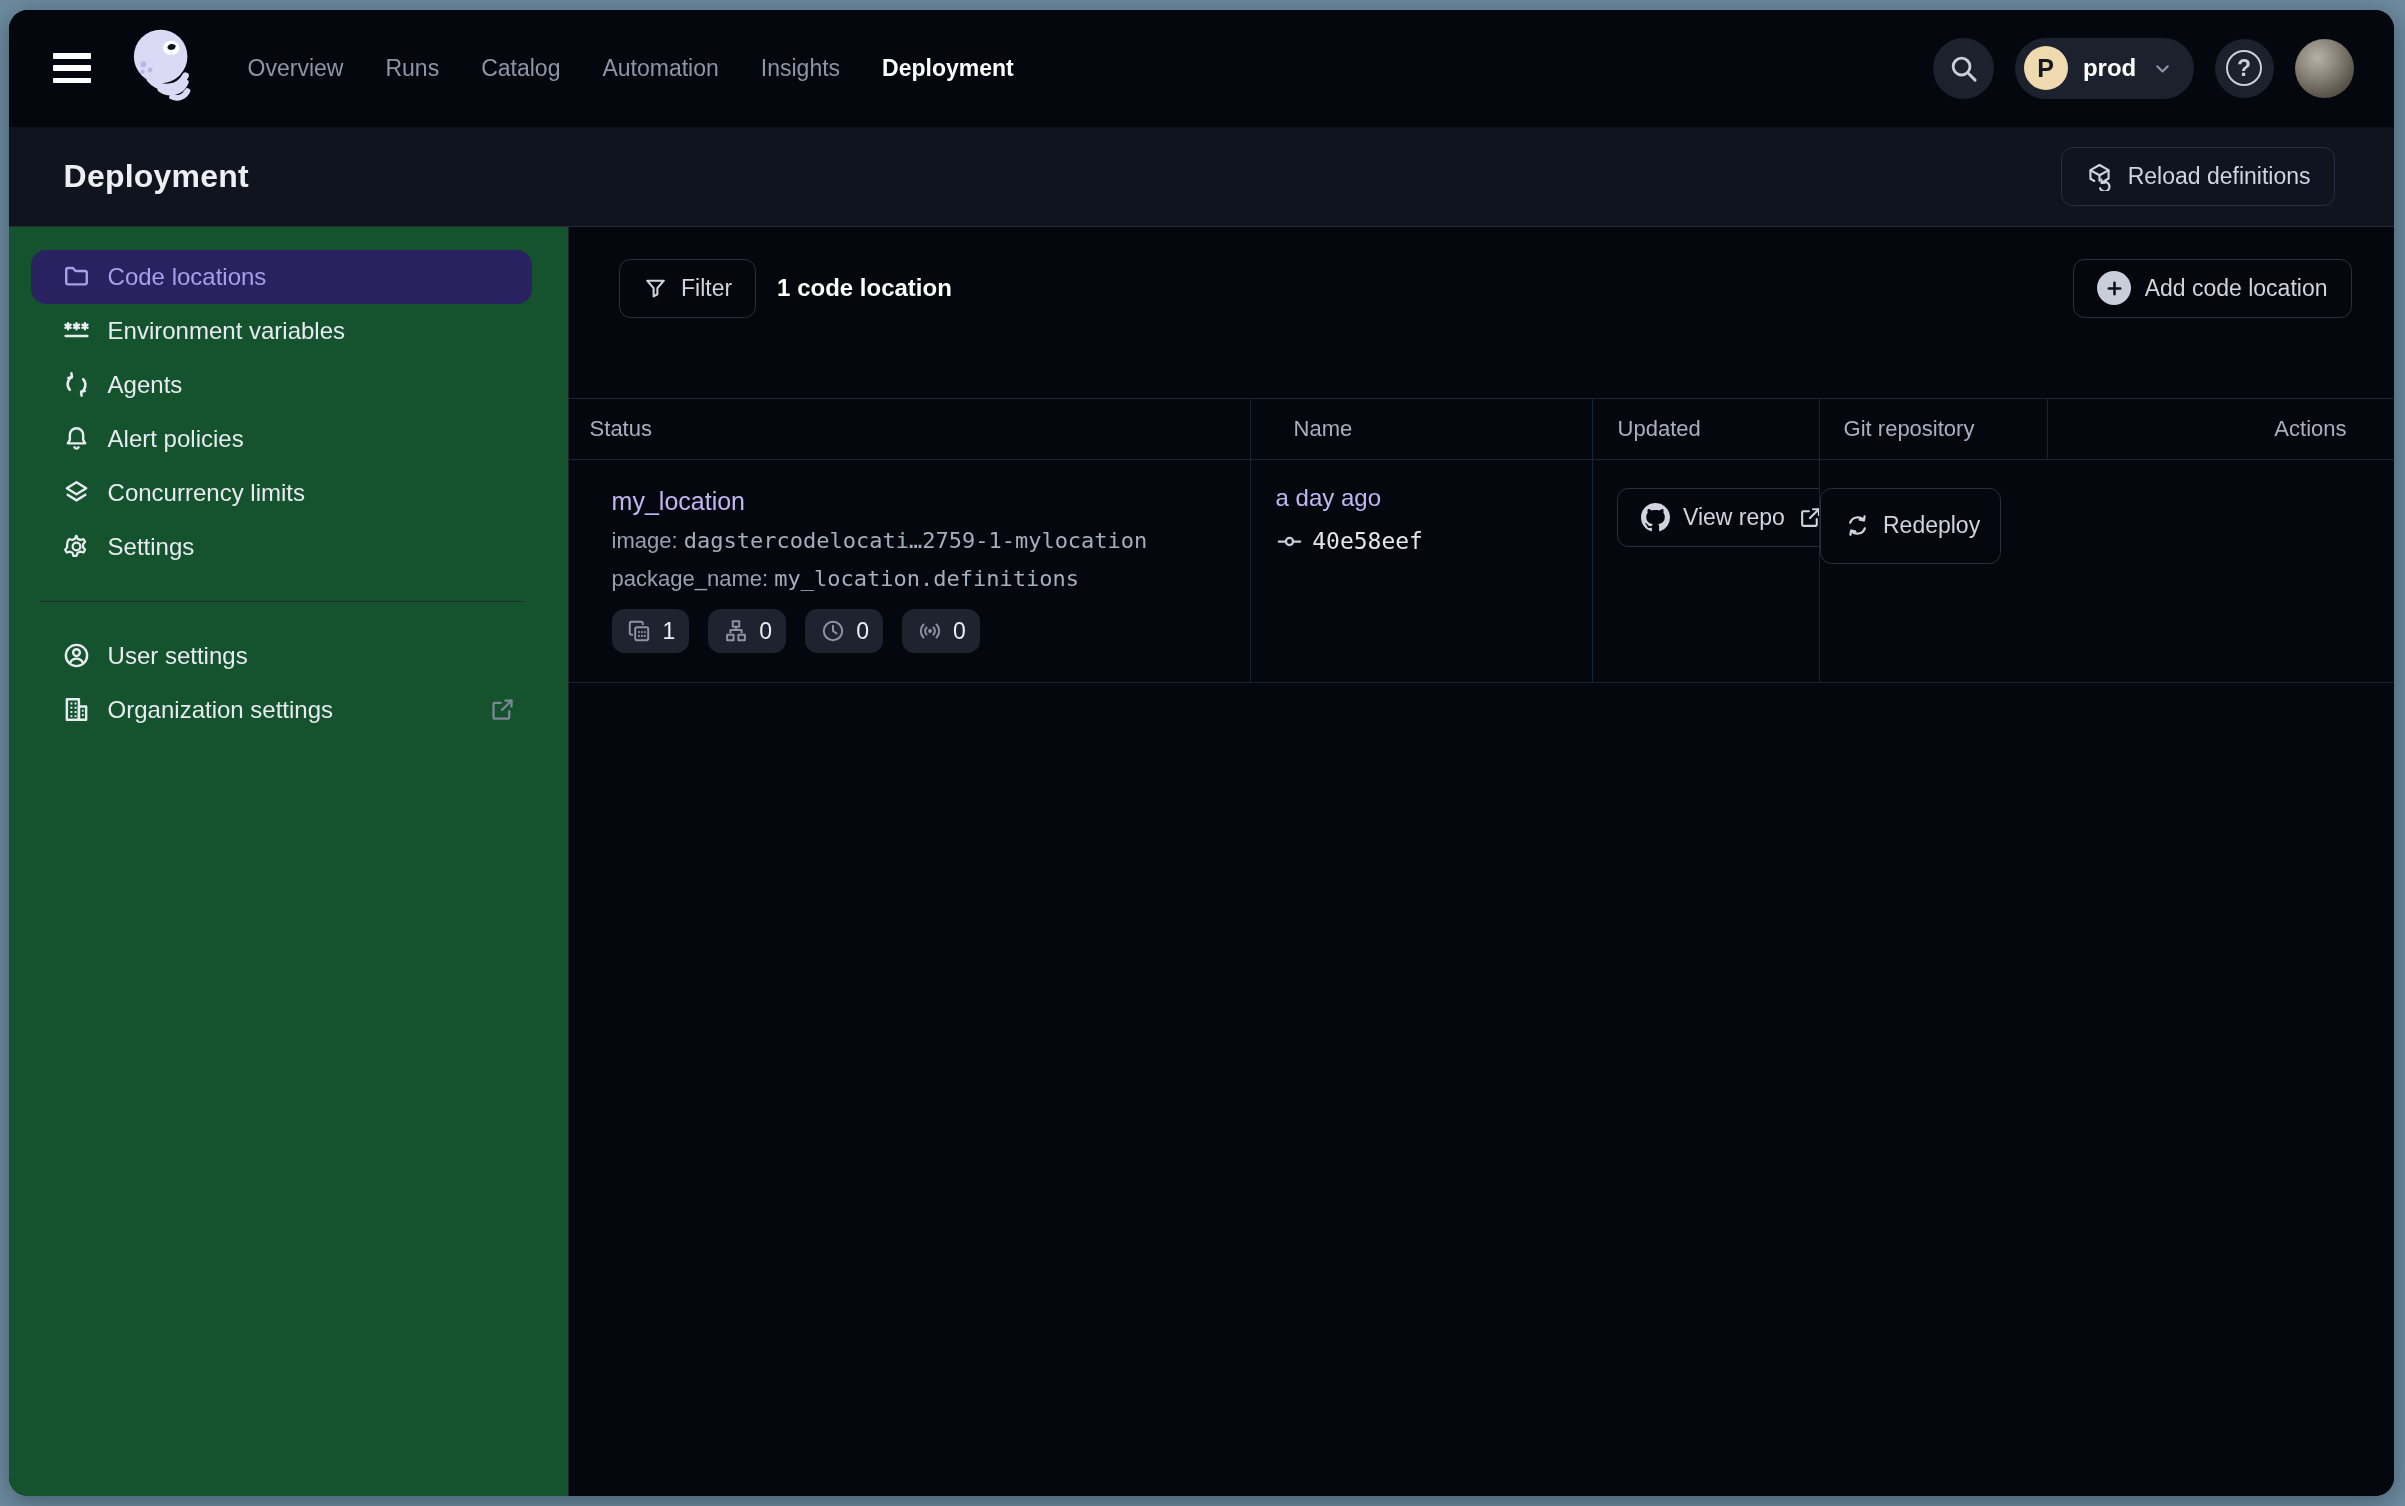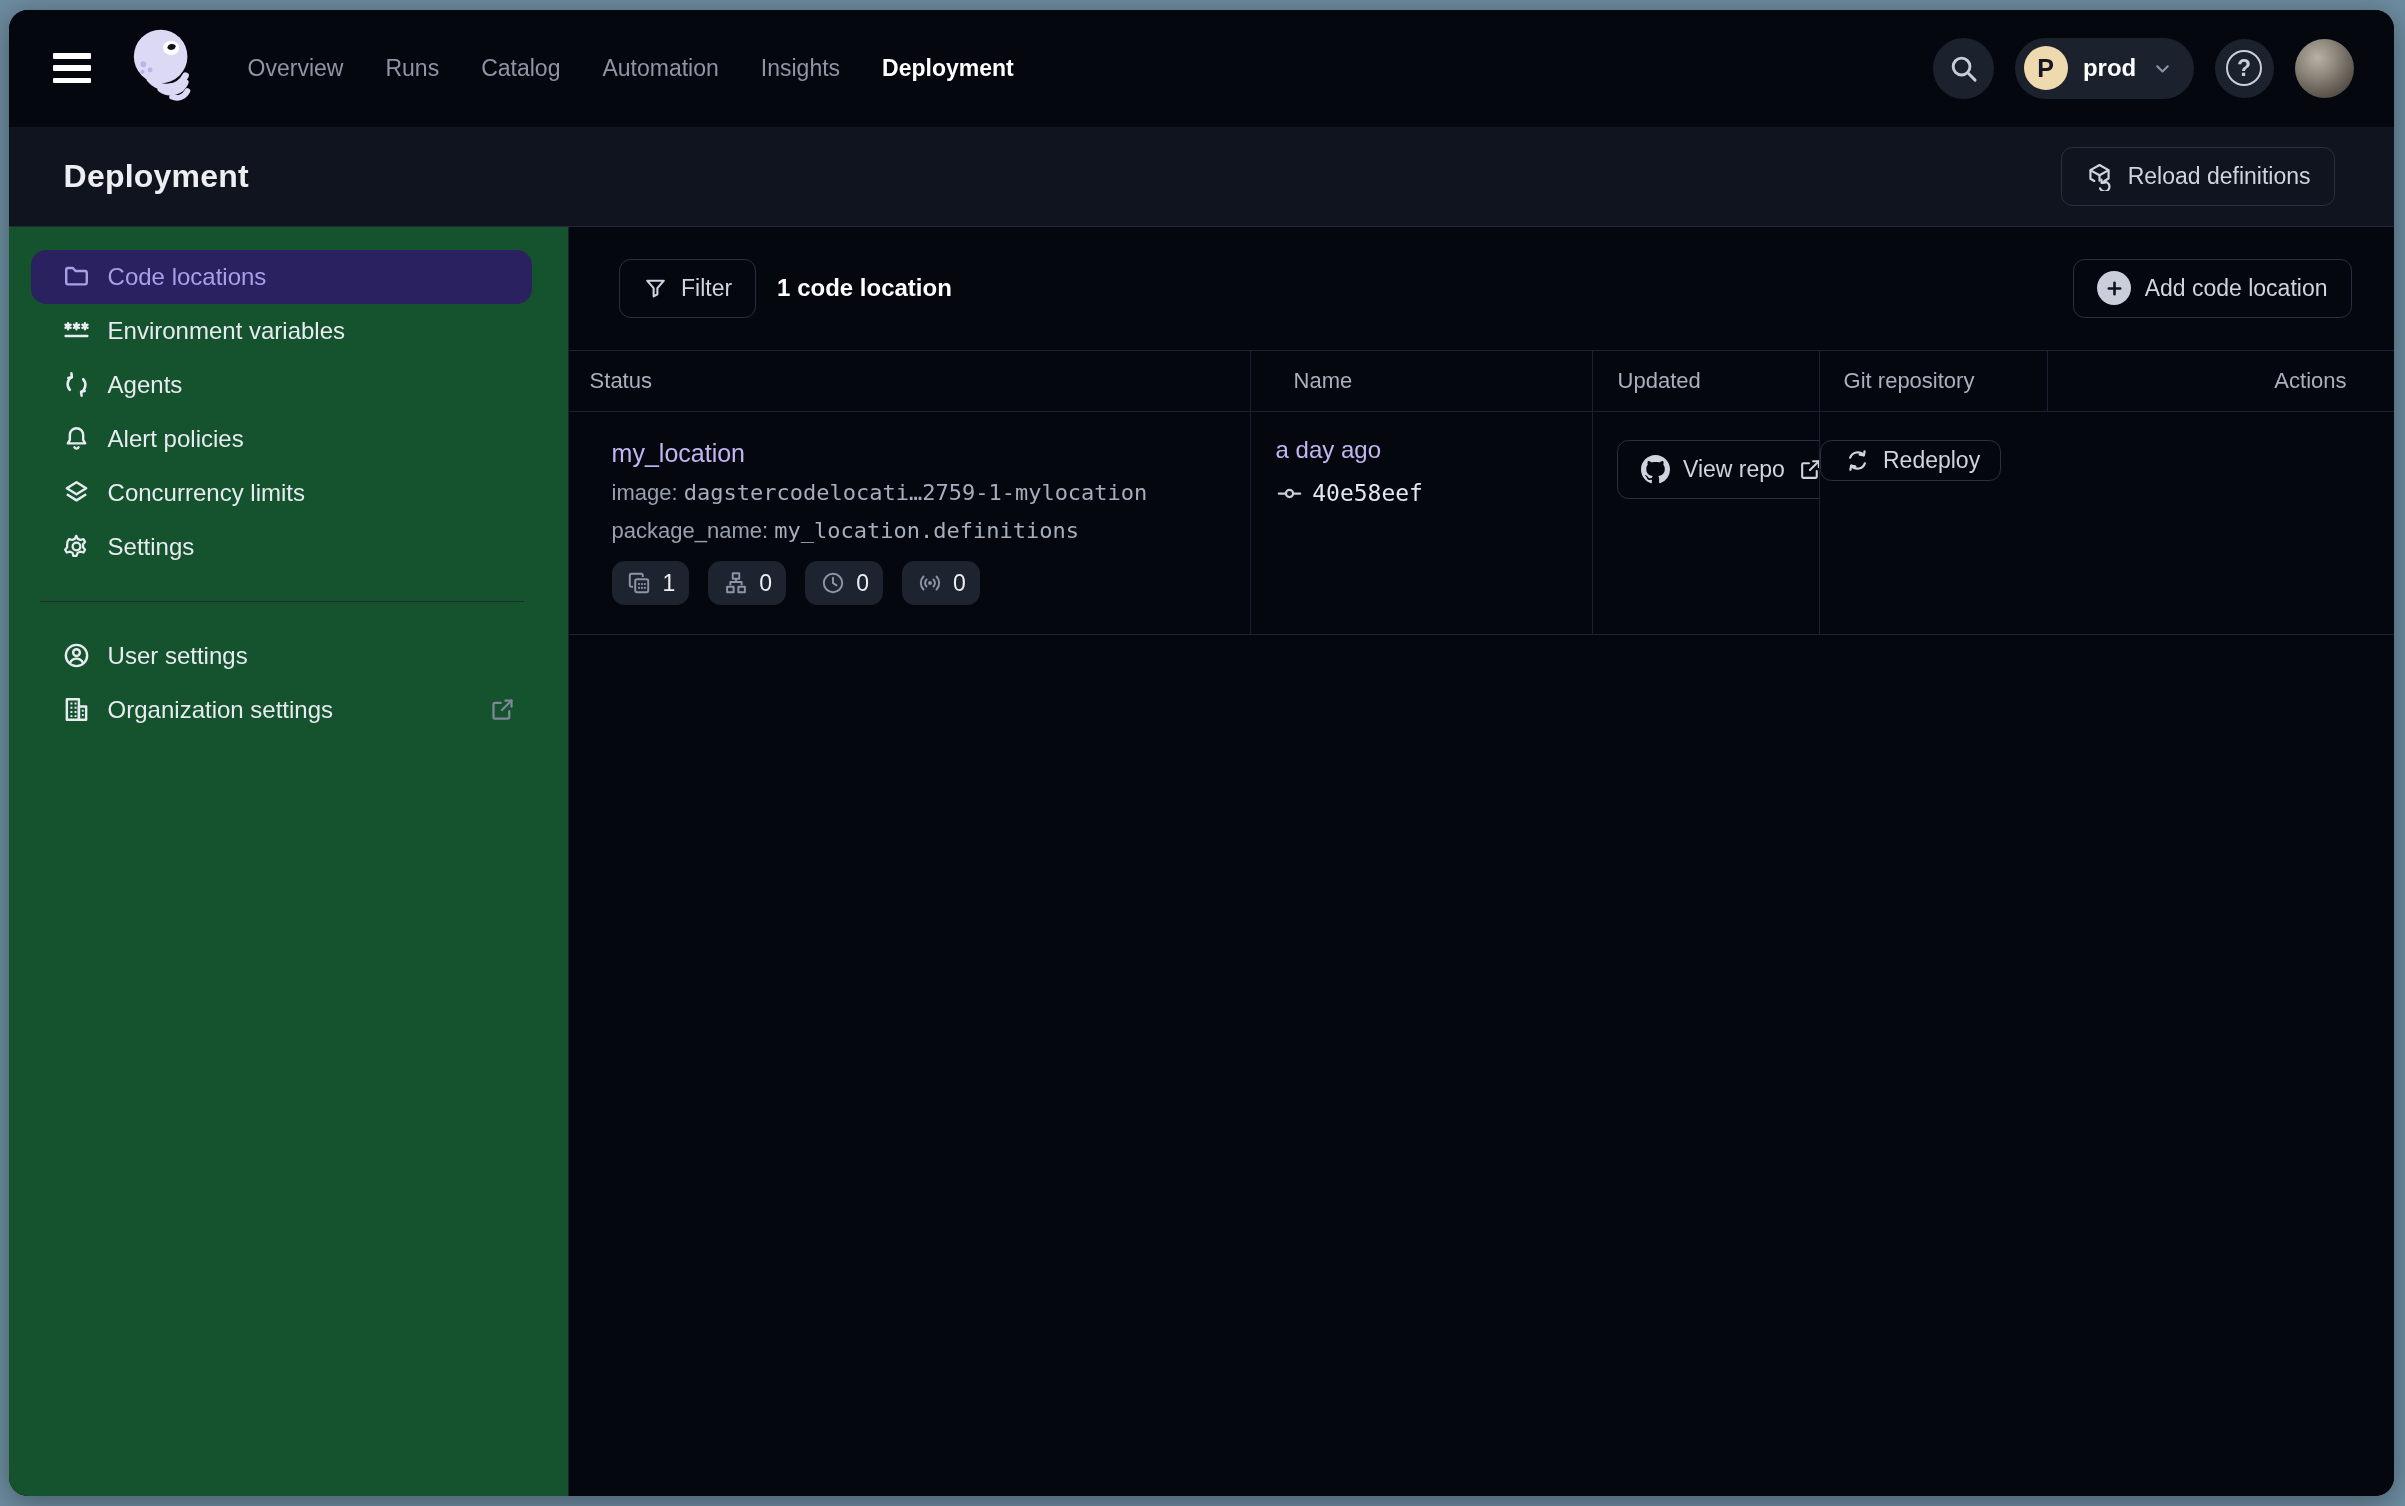--- a/index.html
+++ b/index.html
@@ -91,21 +91,21 @@
     padding:0 15.3px 0 31px;
     font-size:24px; color:#E8EBF1; cursor:pointer;
   }
   .side-item .si-icon { width:29px; height:29px; flex:0 0 29px; display:grid; place-items:center; color:#E8EBF1; }
   .side-item.selected { background:#2A2260; color:#A99EE8; }
   .side-item.selected .si-icon { color:#A99EE8; }
   .side-item .spacer { flex:1; }
   .side-item .ext { color:#7E8798; }
   .side-divider { height:1px; background:#222838; margin:27px 7.6px 27px 9.6px; }
   
-  .content { flex:1; background:#05070F; min-width:0; display:flex; flex-direction:column; }
+  .content { flex:1; background:#05070F; min-width:0; display:flex; flex-direction:column;gap:48px; }
   .toolbar { display:flex; align-items:center; margin:32px 42px 32px 50px; }
   .count-text { font-size:24px; font-weight:700; color:#FFFFFF; margin-left:21px; }
   .toolbar .btn-outline.add { margin-left:auto; }
   .plus-badge {
     width:34px; height:34px; border-radius:50%; background:#C9CEDA;
     display:grid; place-items:center; color:#10141F;
   }
   
   .grid-row { display:grid; grid-template-columns:682px 342px 227px 228px 1fr; }
   .thead { border-top:1px solid #1B2231; border-bottom:1px solid #1B2231; height:62px; }
@@ -141,21 +141,21 @@
     background:#132A1E; border-radius:15.3px;
     color:#D3EBDD; font-size:23px;
   }
   .updated-cell { padding:24px 0 0 25px; }
   .updated-link { font-size:24px; color:#C3B5F2; text-decoration:none; cursor:pointer; display:inline-block; }
   .commit-line { display:flex; align-items:center; gap:9.6px; margin-top:16.3px; color:#C9CEDA; }
   .commit-line .hash { font-family:"DejaVu Sans Mono", monospace; font-size:23px; color:#E3E6EC; }
   .git-cell { padding:28px 0 0 24px; }
   .git-cell .btn-outline { min-width:237px;align-items:center; }
   .actions-cell { display:flex; justify-content:flex-end; align-items:flex-start; padding:28px 47px 0 0; }
-  .split-btn { display:inline-flex; border:1.5px solid #2A3040; border-radius:11.5px; overflow:hidden; height:41px; }
+  .split-btn { display:inline-flex; border:1.5px solid #2A3040; border-radius:11.5px; overflow:hidden; height:76px; }
   .split-main {
     display:inline-flex; align-items:center; gap:12.4px;
     padding:0 23px; background:transparent; border:none; cursor:pointer;
     color:#CFD4DE; font-size:23px; font-family:inherit;
   }
   .split-caret {
     width:55px; border:none; border-left:1.5px solid #2A3040;
     background:transparent; cursor:pointer; color:#CFD4DE;
     display:grid; place-items:center;
   }

